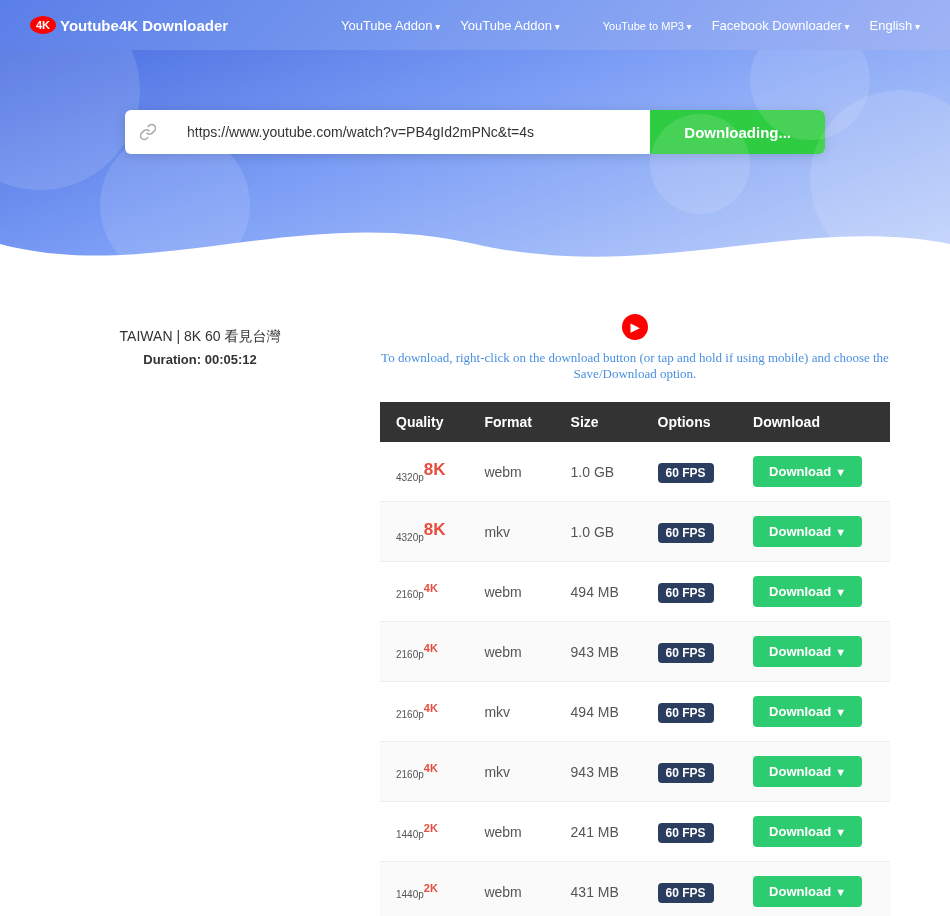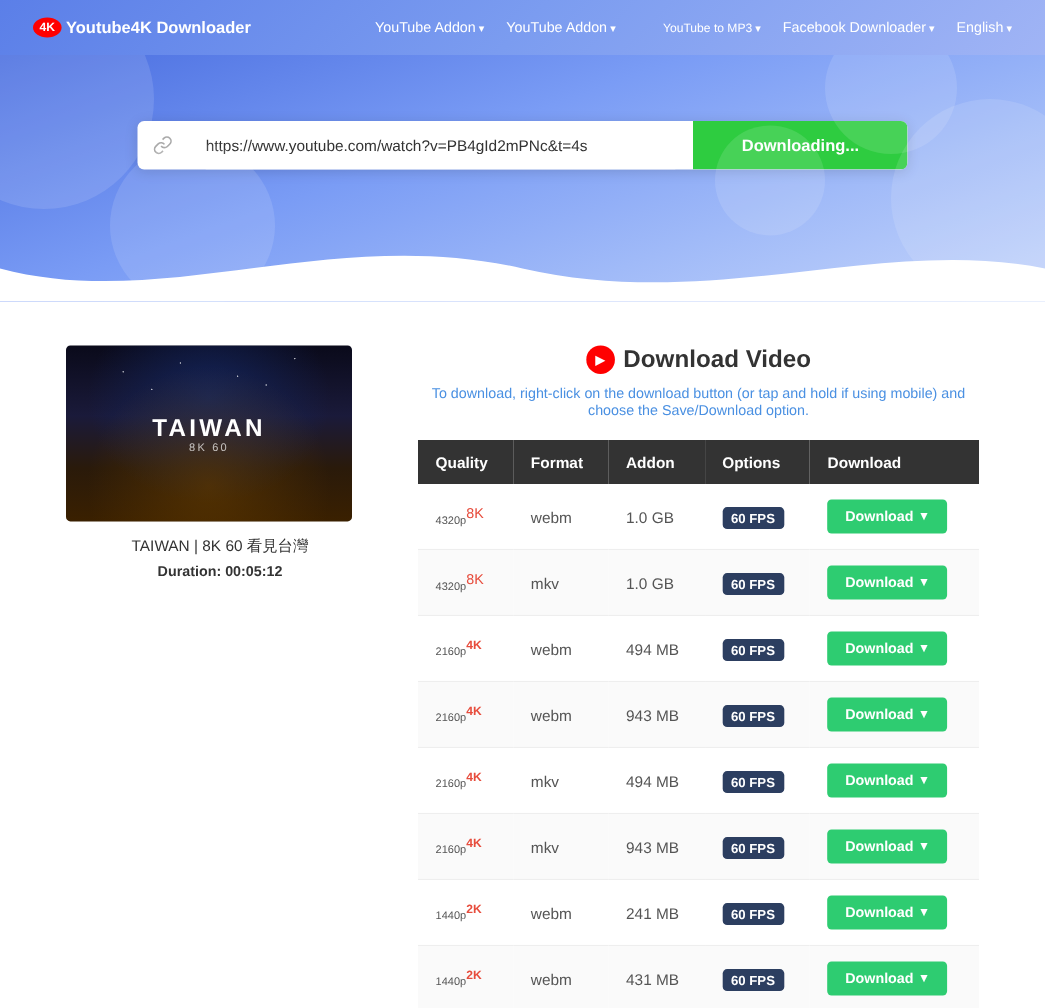--- a/index.html
+++ b/index.html
@@ -96,21 +96,21 @@
       border: none;
       outline: none;
       font-size: 14px;
       color: #333;
       padding: 14px 0;
     }
     .download-btn-hero {
       background: #2ecc40;
       color: white;
       border: none;
-      padding: 0 44px;
+      padding: 0 34px;
       font-size: 15px;
       font-weight: bold;
       cursor: pointer;
       white-space: nowrap;
     }
 
     
     .wave-container {
       position: absolute;
       bottom: 0;
@@ -218,20 +218,21 @@
       align-items: center;
       justify-content: center;
       color: white;
       font-size: 11px;
     }
     .instruction {
       text-align: center;
       font-size: 13px;
       color: #4a90e2;
       margin-bottom: 20px;
+      font-family: Liberation Serif, serif;
     }
     .download-table {
       width: 100%;
       border-collapse: collapse;
       font-size: 14px;
     }
     .download-table thead tr {
       background: #333;
       color: white;
       margin-left: 24px;
@@ -251,22 +252,22 @@
       padding: 14px 16px;
       color: #555;
       vertical-align: middle;
     }
     .quality-label {
       color: #555;
       font-size: 10px;
     }
     .badge-8k {
       color: #e74c3c;
-      font-size: 13px;
-      font-weight: normal;
+      font-size: 17px;
+      font-weight: bold;
       vertical-align: super;
     }
     .badge-4k {
       color: #e74c3c;
       font-size: 11px;
       font-weight: bold;
       vertical-align: super;
     }
     .badge-2k {
       color: #e74c3c;
@@ -341,47 +342,38 @@
   <div class="wave-container">
     <svg viewBox="0 0 950 70" preserveAspectRatio="none" xmlns="http://www.w3.org/2000/svg">
       <path d="M0,40 C150,80 300,0 475,40 C650,80 800,10 950,40 L950,70 L0,70 Z" fill="white"></path>
     </svg>
   </div>
 </div>
 
 <div class="content">
 
   <div class="video-panel">
-    <div class="video-thumbnail">
-      <div class="thumbnail-bg"></div>
-      <div class="stars"></div>
-      <div style="z-index:2; text-align:center;">
-        <div class="thumbnail-text">TAIWAN</div>
-        <div class="thumbnail-sub">8K 60</div>
-      </div>
-    </div>
     <div class="video-title">TAIWAN | 8K 60 看見台灣</div>
     <div class="video-duration">
       <span>Duration:</span>
       <span>00:05:12</span>
     </div>
   </div>
 
   <div class="download-panel">
     <div class="panel-title">
       <div class="play-icon-red">▶</div>
-      <span>Download Video</span>
     </div>
     <div class="instruction">To download, right-click on the download button (or tap and hold if using mobile) and choose the Save/Download option.</div>
     <table class="download-table">
       <thead>
         <tr id="table-header">
             <th>Quality</th>
             <th>Format</th>
-            <th>Addon</th>
+            <th>Size</th>
             <th>Options</th>
             <th>Download</th>
           </tr>
       </thead>
       <tbody id="table-body">
           <tr>
             <td><span class="quality-label">4320p</span><sup class="badge-8k">8K</sup></td>
             <td>webm</td>
             <td>1.0 GB</td>
             <td><span class="fps-badge">60 FPS</span></td>

